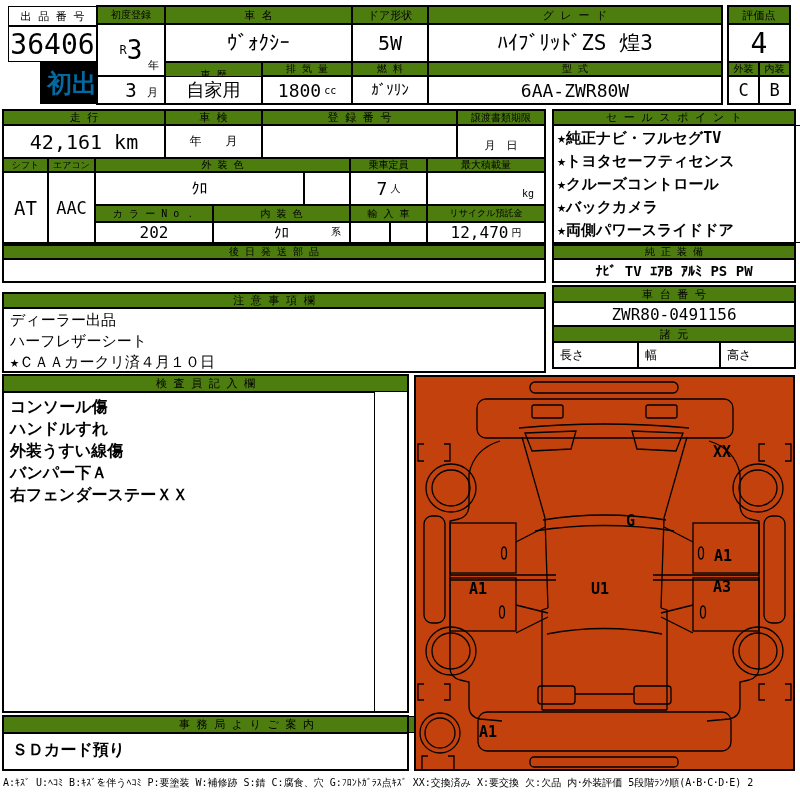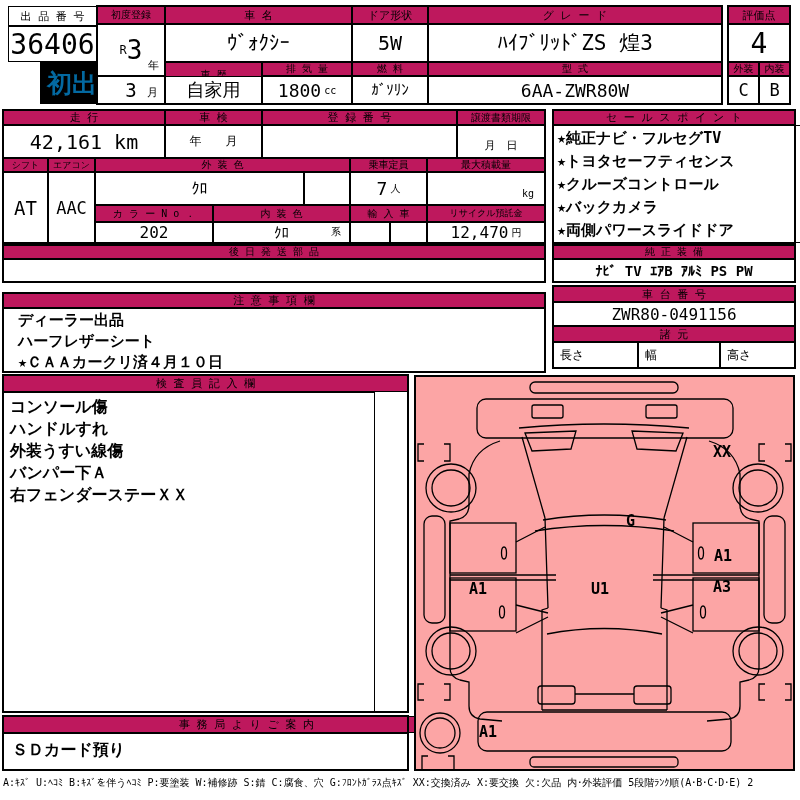--- a/index.html
+++ b/index.html
@@ -1,28 +1,28 @@
 <!DOCTYPE html>
 <html><head>
 <meta charset="utf-8">
 <style>
   html,body{margin:0;padding:0;background:#fff;}
   .sheet{position:relative;width:800px;height:800px;background:#fff;color:#000;
          font-family:"DejaVu Sans Mono","DejaVu Sans","Liberation Sans",sans-serif;}
   .abs{position:absolute;box-sizing:border-box;}
   .cell{position:absolute;box-sizing:border-box;border:1px solid #000;display:flex;
         align-items:center;justify-content:center;white-space:nowrap;overflow:hidden;background:#fff;}
-  .hd{background:#be185d;font-size:11px;}
+  .hd{background:#4d7c0f;font-size:11px;}
   .wrap{position:absolute;box-sizing:border-box;border:2px solid #000;pointer-events:none;background:transparent;}
   .blackbox{background:#000;color:#0369a1;font-weight:bold;margin-left:32px;}
   .unit{font-size:10px;margin-left:3px;}
   .list{display:block;align-items:flex-start;justify-content:flex-start;flex-direction:column;}
   .line{line-height:inherit;}
   .sp-list{font-size:15px;font-weight:bold;line-height:23px;padding:1px 3px;}
-  .nt-list{font-size:15px;font-weight:bold;line-height:21px;padding:1px 14px;}
+  .nt-list{font-size:15px;font-weight:normal;line-height:21px;padding:1px 6px;}
   .in-list{font-size:16px;font-weight:bold;line-height:22px;padding:3px 6px;}
   .of-list{font-size:16px;font-weight:bold;line-height:20px;padding:6px 8px;}
   .legend{font-size:10px;letter-spacing:0;}
   .dlab{position:absolute;font-size:15px;font-weight:bold;line-height:1;}
   svg{display:block;}
   svg *{stroke:#000;fill:none;stroke-width:1.3;}
 </style>
 </head>
 <body>
 
@@ -158,21 +158,21 @@
       <div class="line">右フェンダーステーＸＸ</div>
     </div>
   <div class="wrap" style="left:2px;top:374px;width:407px;height:339px;"></div>
 
   <div class="cell hd" style="left:3px;top:716px;width:487px;height:17px;">事 務 局 よ り ご 案 内</div>
   <div class="cell list of-list" style="left:3px;top:733px;width:405px;height:37px;">
       <div class="line">ＳＤカード預り</div>
     </div>
   <div class="wrap" style="left:2px;top:715px;width:407px;height:56px;"></div>
 
-  <div class="abs" style="left:414px;top:375px;width:381px;height:396px;border:2px solid #000;background:#fca5a5;">
+  <div class="abs" style="left:414px;top:375px;width:381px;height:396px;border:2px solid #000;background:#c2410c;">
     <svg width="377" height="392" viewBox="0 0 377 392">
       <rect x="114" y="5" width="148" height="11" rx="5"></rect>
       <rect x="61" y="22" width="256" height="39" rx="9"></rect>
       <rect x="116" y="28" width="31" height="13" rx="2"></rect>
       <rect x="230" y="28" width="31" height="13" rx="2"></rect>
       <path d="M103,51 Q188,43 273,51"></path>
       <path d="M109,56 L160,54 L155,72 L116,74 Z"></path>
       <path d="M216,54 L267,56 L260,74 L221,72 Z"></path>
       <path d="M106,60 L129,141 M271,60 L248,141"></path>
       <path d="M127,143 Q188,133 250,143"></path>

